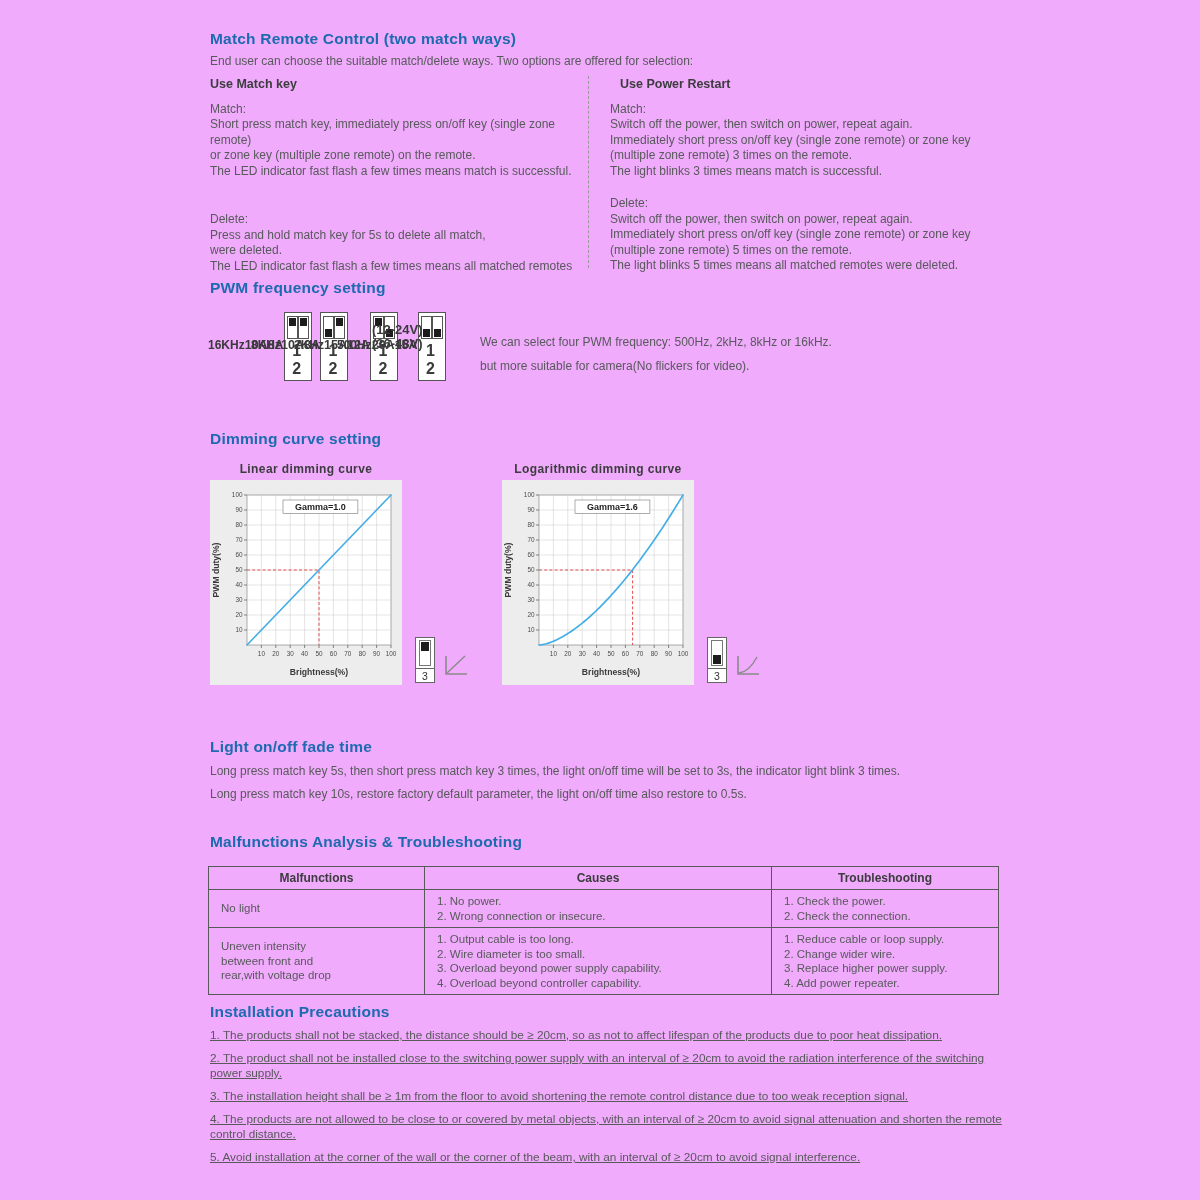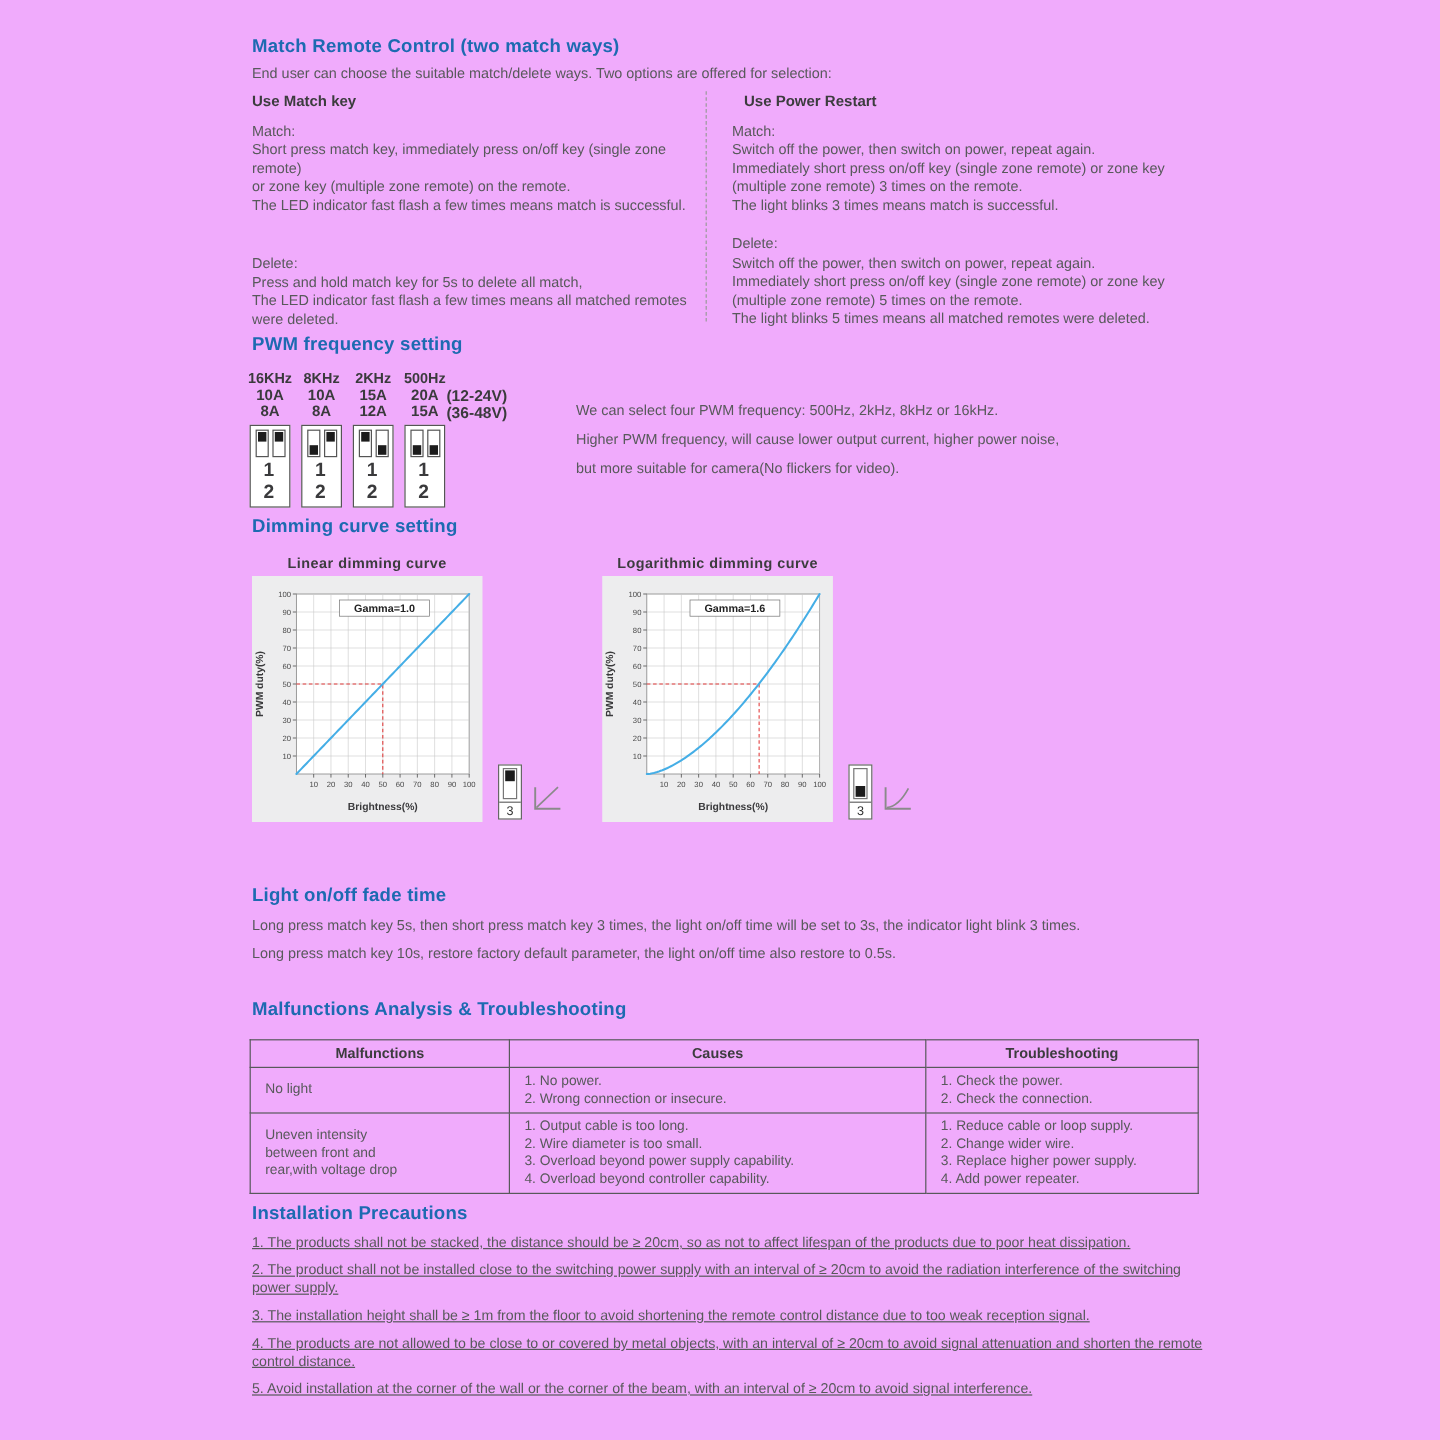--- a/index.html
+++ b/index.html
@@ -11,21 +11,21 @@
 
   .body-txt { font-size:12px; color:#58595b; line-height:15.5px; }
   .sub-head { font-size:12.5px; font-weight:700; color:#3c3c3e; }
 
   .col-block div { line-height:15.5px; }
 
   .v-divider { border-left:1.4px dashed #9a9a9a; width:0; }
 
   
   .pwm-grid { display:flex; gap:9px; }
-  .pwm-col { width:34px; display:flex; flex-direction:column; align-items:center; }
+  .pwm-col { width:34px; display:flex; flex-direction:row; align-items:center; }
   .pwm-freq { font-size:12px; font-weight:700; color:#3a3a3c; height:14px; white-space:nowrap; }
   .pwm-a { font-size:12.5px; font-weight:700; color:#3a3a3c; height:14px; }
   .dip { margin-top:4px; width:34px; border:1px solid #555; background:#fff; }
   .dip-slots { display:flex; justify-content:space-around; padding:3px 2px 2px 2px; }
   .slot { position:relative; width:11px; height:23px; border:1px solid #555; background:#fff; }
   .knob { position:absolute; left:1px; width:7px; height:8px; background:#1c1c1c; }
   .knob-up .knob { top:1px; }
   .knob-down .knob { bottom:1px; }
   .dip-nums { text-align:center; font-size:16px; font-weight:700; color:#3a3a3c; letter-spacing:5px; padding:1px 0 2px 3px; }
   .pwm-volts div { font-size:13px; font-weight:700; color:#3a3a3c; height:14px; white-space:nowrap; }
@@ -63,22 +63,22 @@
     <div class="sub-head">Use Match key</div>
     <div class="body-txt" style="margin-top:9px;">Match:</div>
     <div class="body-txt">
         <div>Short press match key, immediately press on/off key (single zone remote)</div>
         <div>or zone key (multiple zone remote) on the remote.</div>
         <div>The LED indicator fast flash a few times means match is successful.</div>
       </div>
     <div class="body-txt" style="margin-top:33px;">Delete:</div>
     <div class="body-txt">
         <div>Press and hold match key for 5s to delete all match,</div>
+        <div>were deleted.</div>
         <div>The LED indicator fast flash a few times means all matched remotes</div>
-        <div>were deleted.</div>
       </div>
   </div>
 
   <div class="abs v-divider" style="left:588px; top:76px; height:192px;"></div>
 
   <div class="abs col-block" style="left:610px; top:77px; width:410px;">
     <div class="sub-head" style="padding-left:10px;">Use Power Restart</div>
     <div class="body-txt" style="margin-top:9px;">Match:</div>
     <div class="body-txt">
         <div>Switch off the power, then switch on power, repeat again.</div>
@@ -163,21 +163,20 @@
       </div>
     </div>
   </div>
 
   <div class="abs pwm-volts" style="left:372px; top:322px;">
       <div>(12-24V)</div>
       <div>(36-48V)</div>
     </div>
   <div class="abs pwm-note" style="left:480px; top:330px;">
       <div>We can select four PWM frequency: 500Hz, 2kHz, 8kHz or 16kHz.</div>
-      <div>Higher PWM frequency, will cause lower output current, higher power noise,</div>
       <div>but more suitable for camera(No flickers for video).</div>
     </div>
 
   <div class="abs h-blue" style="left:210px; top:430px;">Dimming curve setting</div>
 
   <div class="abs chart-title" style="left:210px; top:462px; width:192px;">Linear dimming curve</div>
   <div class="abs chart-title" style="left:502px; top:462px; width:192px;">Logarithmic dimming curve</div>
 
   <div class="abs chart-panel" style="left:210px; top:480px; width:192px; height:205px;">
     <svg width="192" height="205" viewBox="0 0 192 205">

